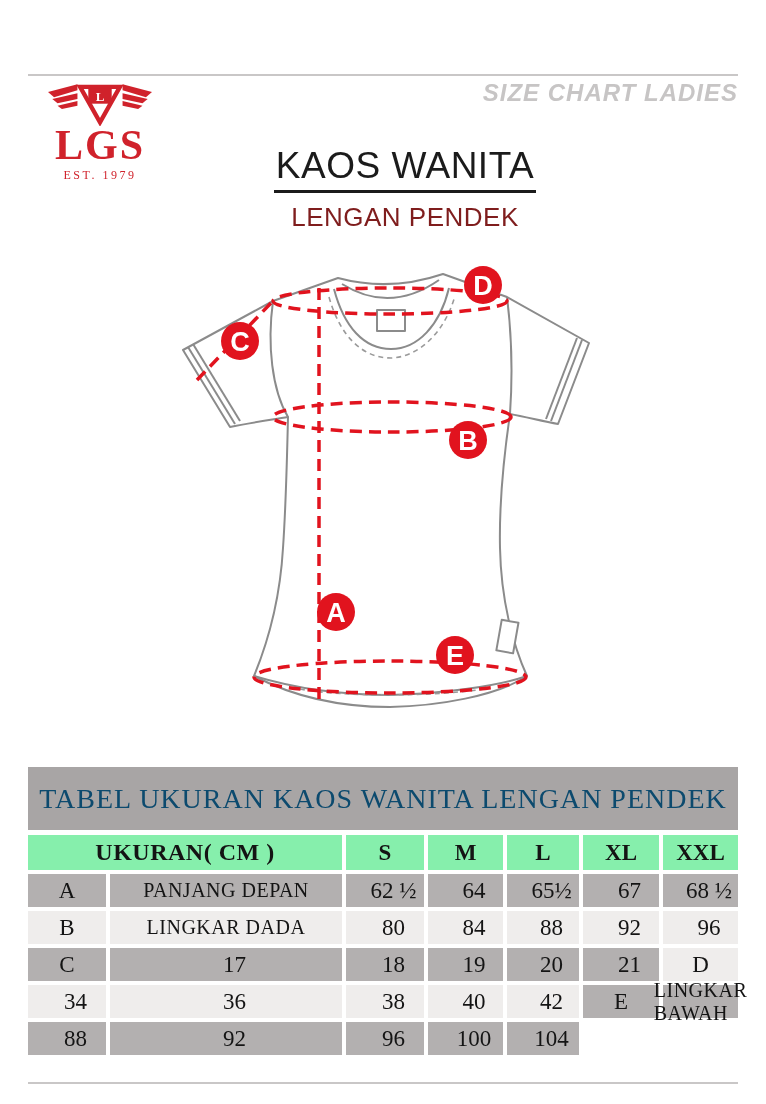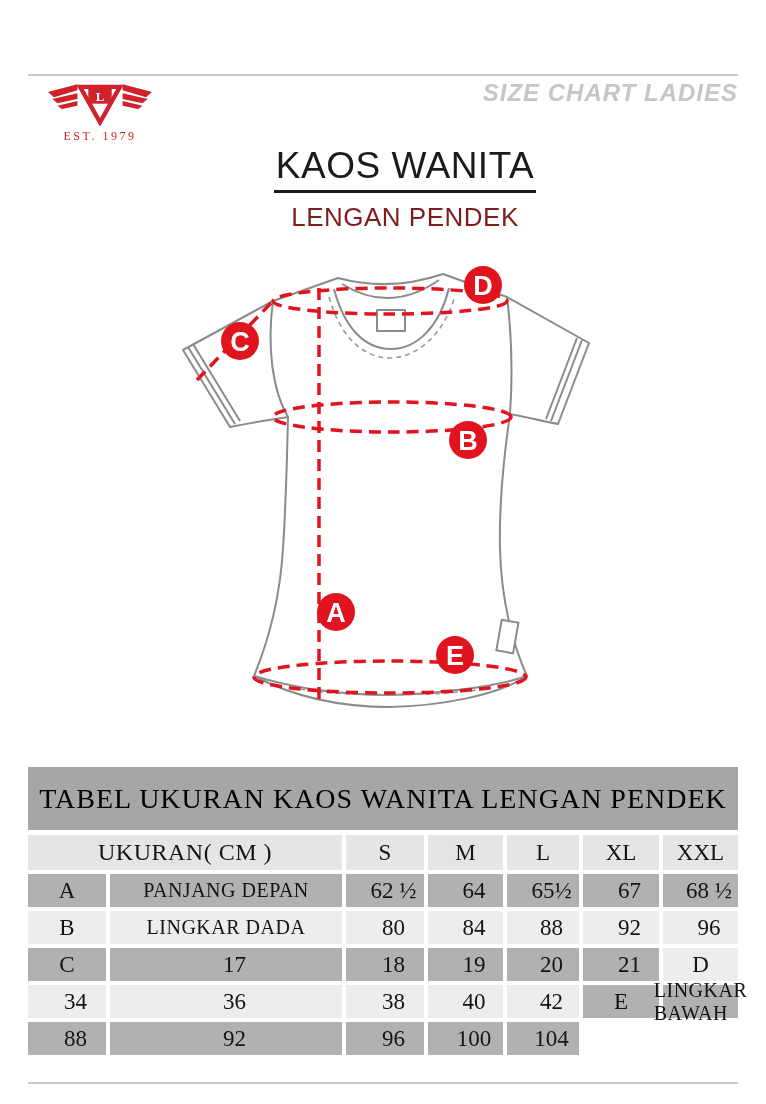--- a/index.html
+++ b/index.html
@@ -36,35 +36,35 @@
     display:inline-block; font-size:37px; font-weight:500; color:#1b1b1b;
     letter-spacing:0.5px; line-height:1.1;
     border-bottom:3px solid #1b1b1b; padding:0 2px 3px 2px;
   }
   .sub-title { font-size:26px; font-weight:500; color:#7f1d1d; letter-spacing:0.5px; margin-top:9px; }
   
   .diagram { position:absolute; left:158px; top:250px; width:474px; height:470px; }
   
   .size-table { position:absolute; left:28px; top:767px; width:710px; }
   .t-title {
-    height:63px; background:#a8a5a5; color:#000000;
+    height:63px; background:#a8a5a5; color:#0c4a6e;
     font-family:"Liberation Serif", serif; font-size:28px; letter-spacing:1px;
     display:flex; align-items:center; justify-content:center;
     margin-bottom:5px;
   }
   .t-grid {
     display:grid;
     grid-template-columns:78px 232px 78px 75px 72px 76px 75px;
     grid-template-rows:35px repeat(5, 33px);
     gap:4px;
     background:#ffffff;
     font-family:"Liberation Serif", serif; color:#141414;
   }
   .cell { display:flex; align-items:center; justify-content:center; }
-  .cell.head { background:#e5e5e5; font-weight:normal; font-size:23px; }
+  .cell.head { background:#86efac; font-weight:bold; font-size:23px; }
   .cell.head.merge { grid-column:1 / span 2; font-size:24px; letter-spacing:0.5px; }
   .cell.dark { background:#b3b0b0; }
   .cell.light { background:#efedec; }
   .cell.letter { font-size:23px; }
   .cell.name { font-size:20px; letter-spacing:0.5px; }
   .cell.val { font-size:23px;padding-left:17px; }
 </style>
 </head>
 <body>
 
@@ -81,20 +81,21 @@
         <polygon points="5,17 34,10.5 34,17 11,22"></polygon>
         <polygon points="11,25 34,19.5 34,25 16,28.5"></polygon>
         <polygon points="120,9 86,0 86,7 113,15"></polygon>
         <polygon points="115,17 86,10.5 86,17 109,22"></polygon>
         <polygon points="109,25 86,19.5 86,25 104,28.5"></polygon>
       </g>
       <polygon points="37,3 83,3 60,44" fill="#ffffff" stroke="#d0222b" stroke-width="5"></polygon>
       <rect x="46.5" y="5.5" width="27" height="17" fill="#d0222b"></rect>
       <text x="60" y="19.5" text-anchor="middle" font-family="Liberation Serif, serif" font-weight="bold" font-size="15" fill="#ffffff">L</text>
     </svg>
+    <div class="logo-name">LGS</div>
     <div class="logo-est">EST. 1979</div>
   </div>
 
   <div class="titles">
     <div class="main-title">KAOS WANITA</div>
     <div class="sub-title">LENGAN PENDEK</div>
   </div>
 
   <svg class="diagram" viewBox="158 250 474 470">
 

